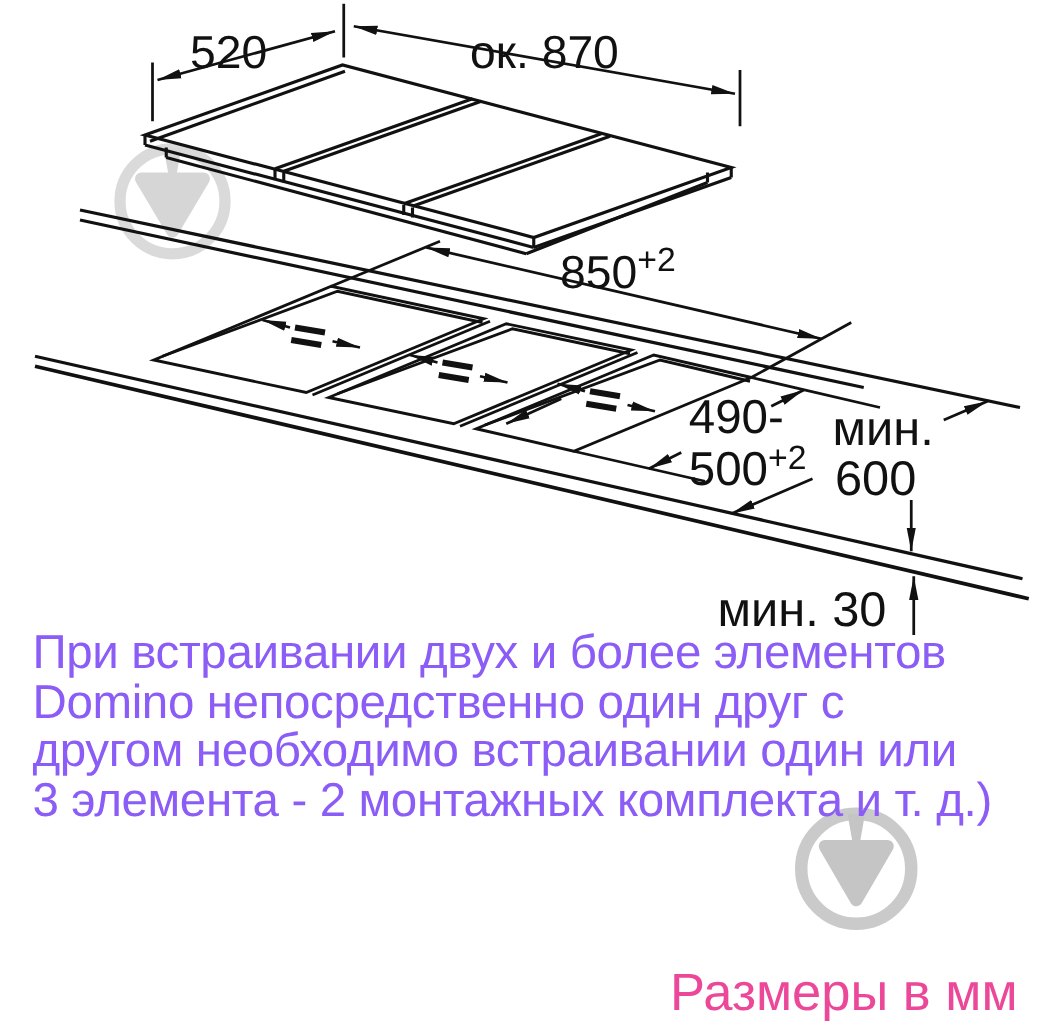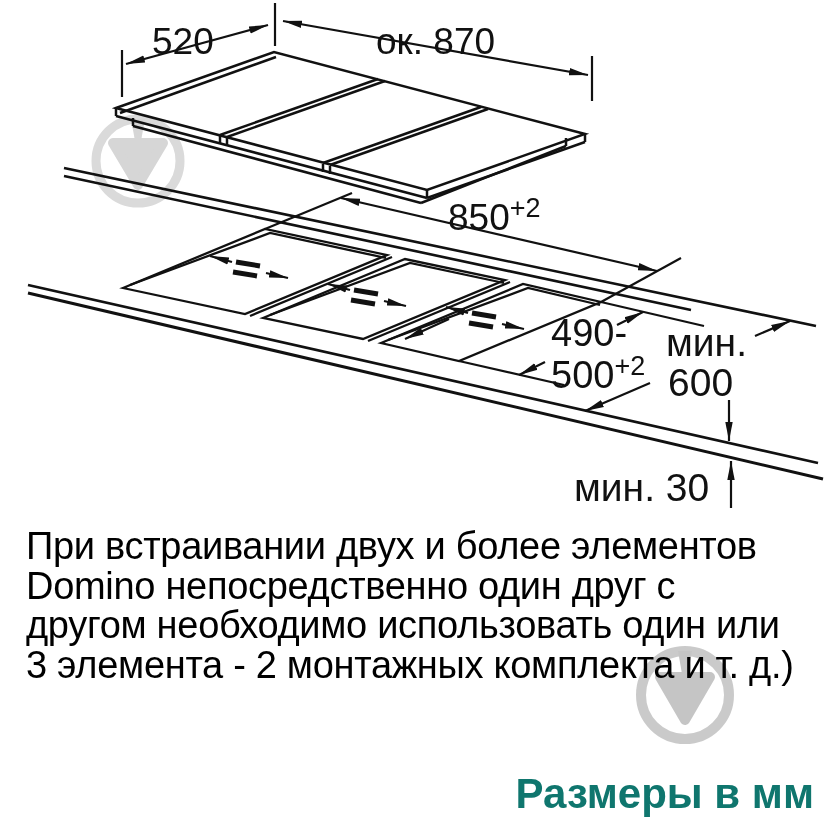--- a/index.html
+++ b/index.html
@@ -1,22 +1,22 @@
 <!DOCTYPE html>
 <html><head>
 <meta charset="utf-8">
 <style>
   html,body{margin:0;padding:0;background:#fff;}
   #page{position:relative;width:832px;height:824px;background:#ffffff;overflow:hidden;
         font-family:"Liberation Sans",sans-serif;color:#111;}
   #diagram{position:absolute;left:0;top:0;z-index:2;}
   .wm{position:absolute;z-index:1;}
-  .note{position:absolute;left:26px;top:527px;width:800px;z-index:2;
-        font-size:38px;line-height:39.5px;letter-spacing:-0.3px;color:#000000;}
-  .units{position:absolute;right:18px;top:770px;z-index:2;font-size:42px;color:#0f766e;font-weight:bold;}
+  .note{position:absolute;left:26px;top:503px;width:800px;z-index:2;
+        font-size:38px;line-height:39.5px;letter-spacing:-0.3px;color:#8b5cf6;}
+  .units{position:absolute;right:18px;top:770px;z-index:2;font-size:42px;color:#ec4899;}
   svg text{font-family:"Liberation Sans",sans-serif;fill:#111;}
 </style>
 </head>
 <body>
 
 <div id="page">
 
   <svg class="wm" style="left:80px;top:103px;" width="116" height="116" viewBox="0 0 116 116">
     <g opacity="0.55">
       <circle cx="58" cy="58" r="42" fill="none" stroke="#bcbcbc" stroke-width="9"></circle>
@@ -147,19 +147,19 @@
     <g stroke="#111" stroke-width="2.2" fill="none">
       <line x1="729" y1="400" x2="729" y2="441" marker-end="url(#ah)"></line>
       <line x1="731" y1="508" x2="731" y2="461" marker-end="url(#ah)"></line>
     </g>
     <text x="574" y="501" font-size="39">мин. 30</text>
   </svg>
 
   <div class="note">
     <div>При встраивании двух и более элементов</div>
     <div>Domino непосредственно один друг с</div>
-    <div>другом необходимо использовать один или</div>
+    <div>другом необходимо встраивании один или</div>
     <div>3 элемента - 2 монтажных комплекта и т. д.)</div>
   </div>
 
   <div class="units">Размеры в мм</div>
 
 </div>
 
 </body></html>

